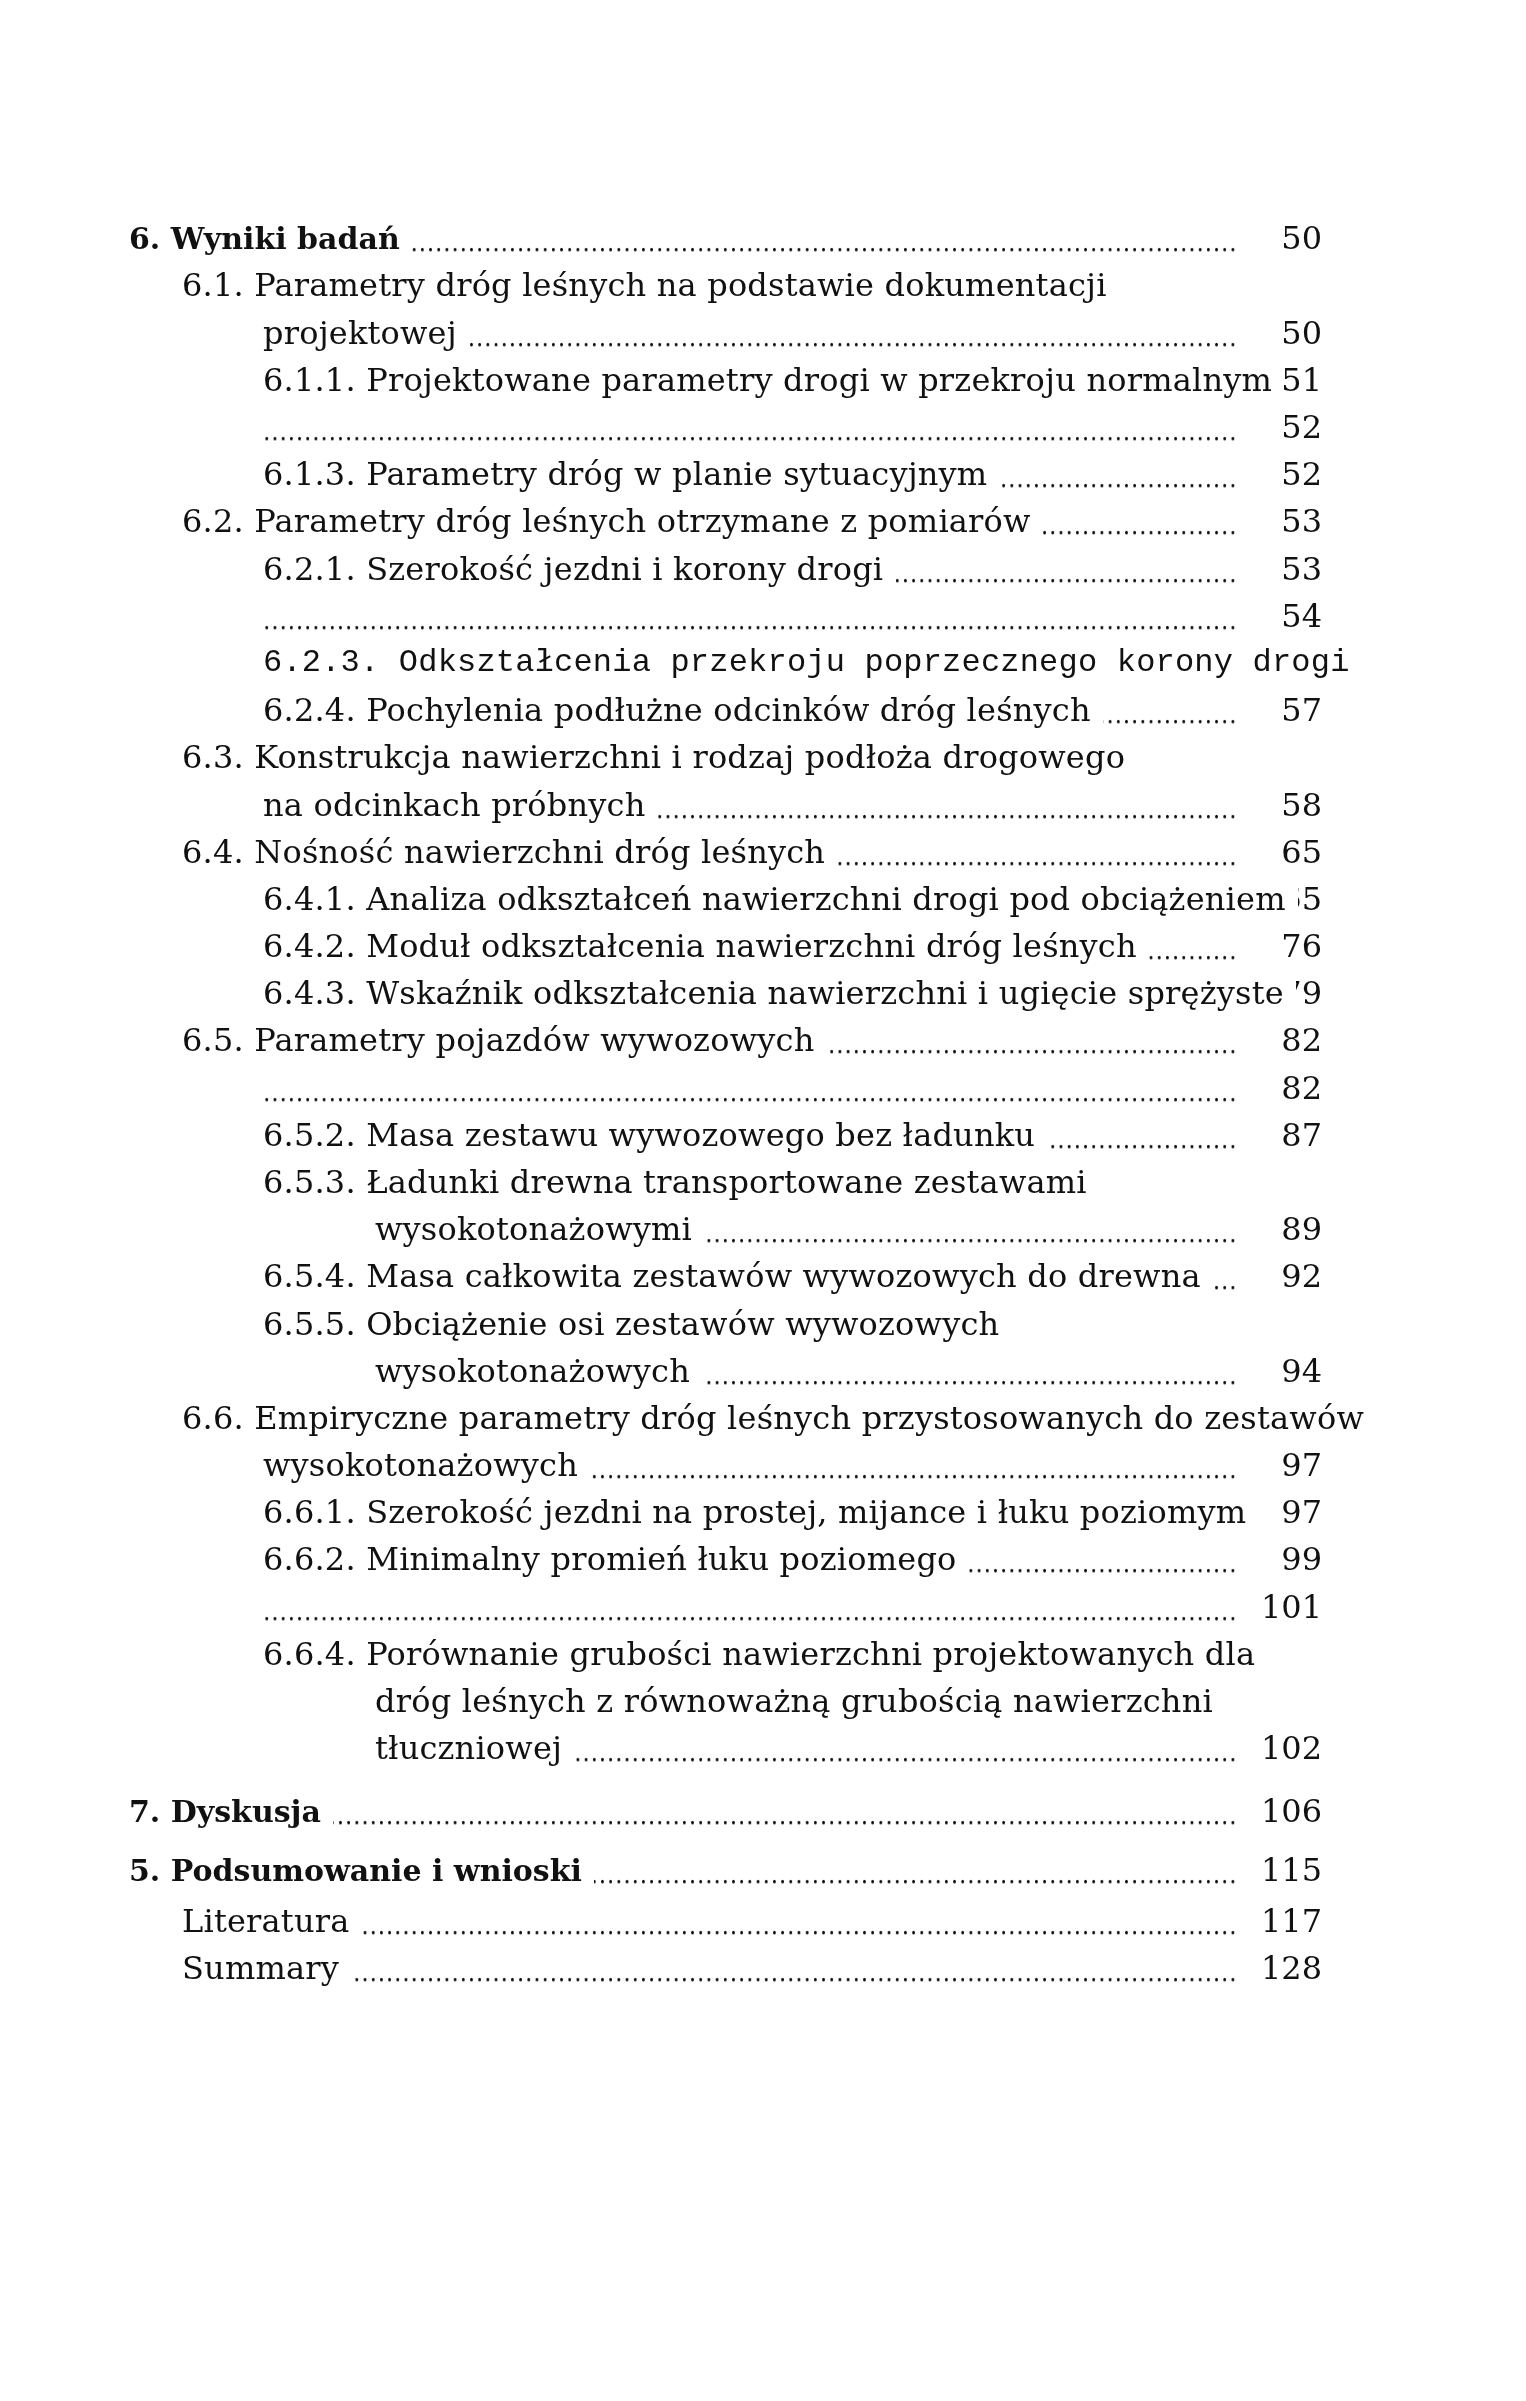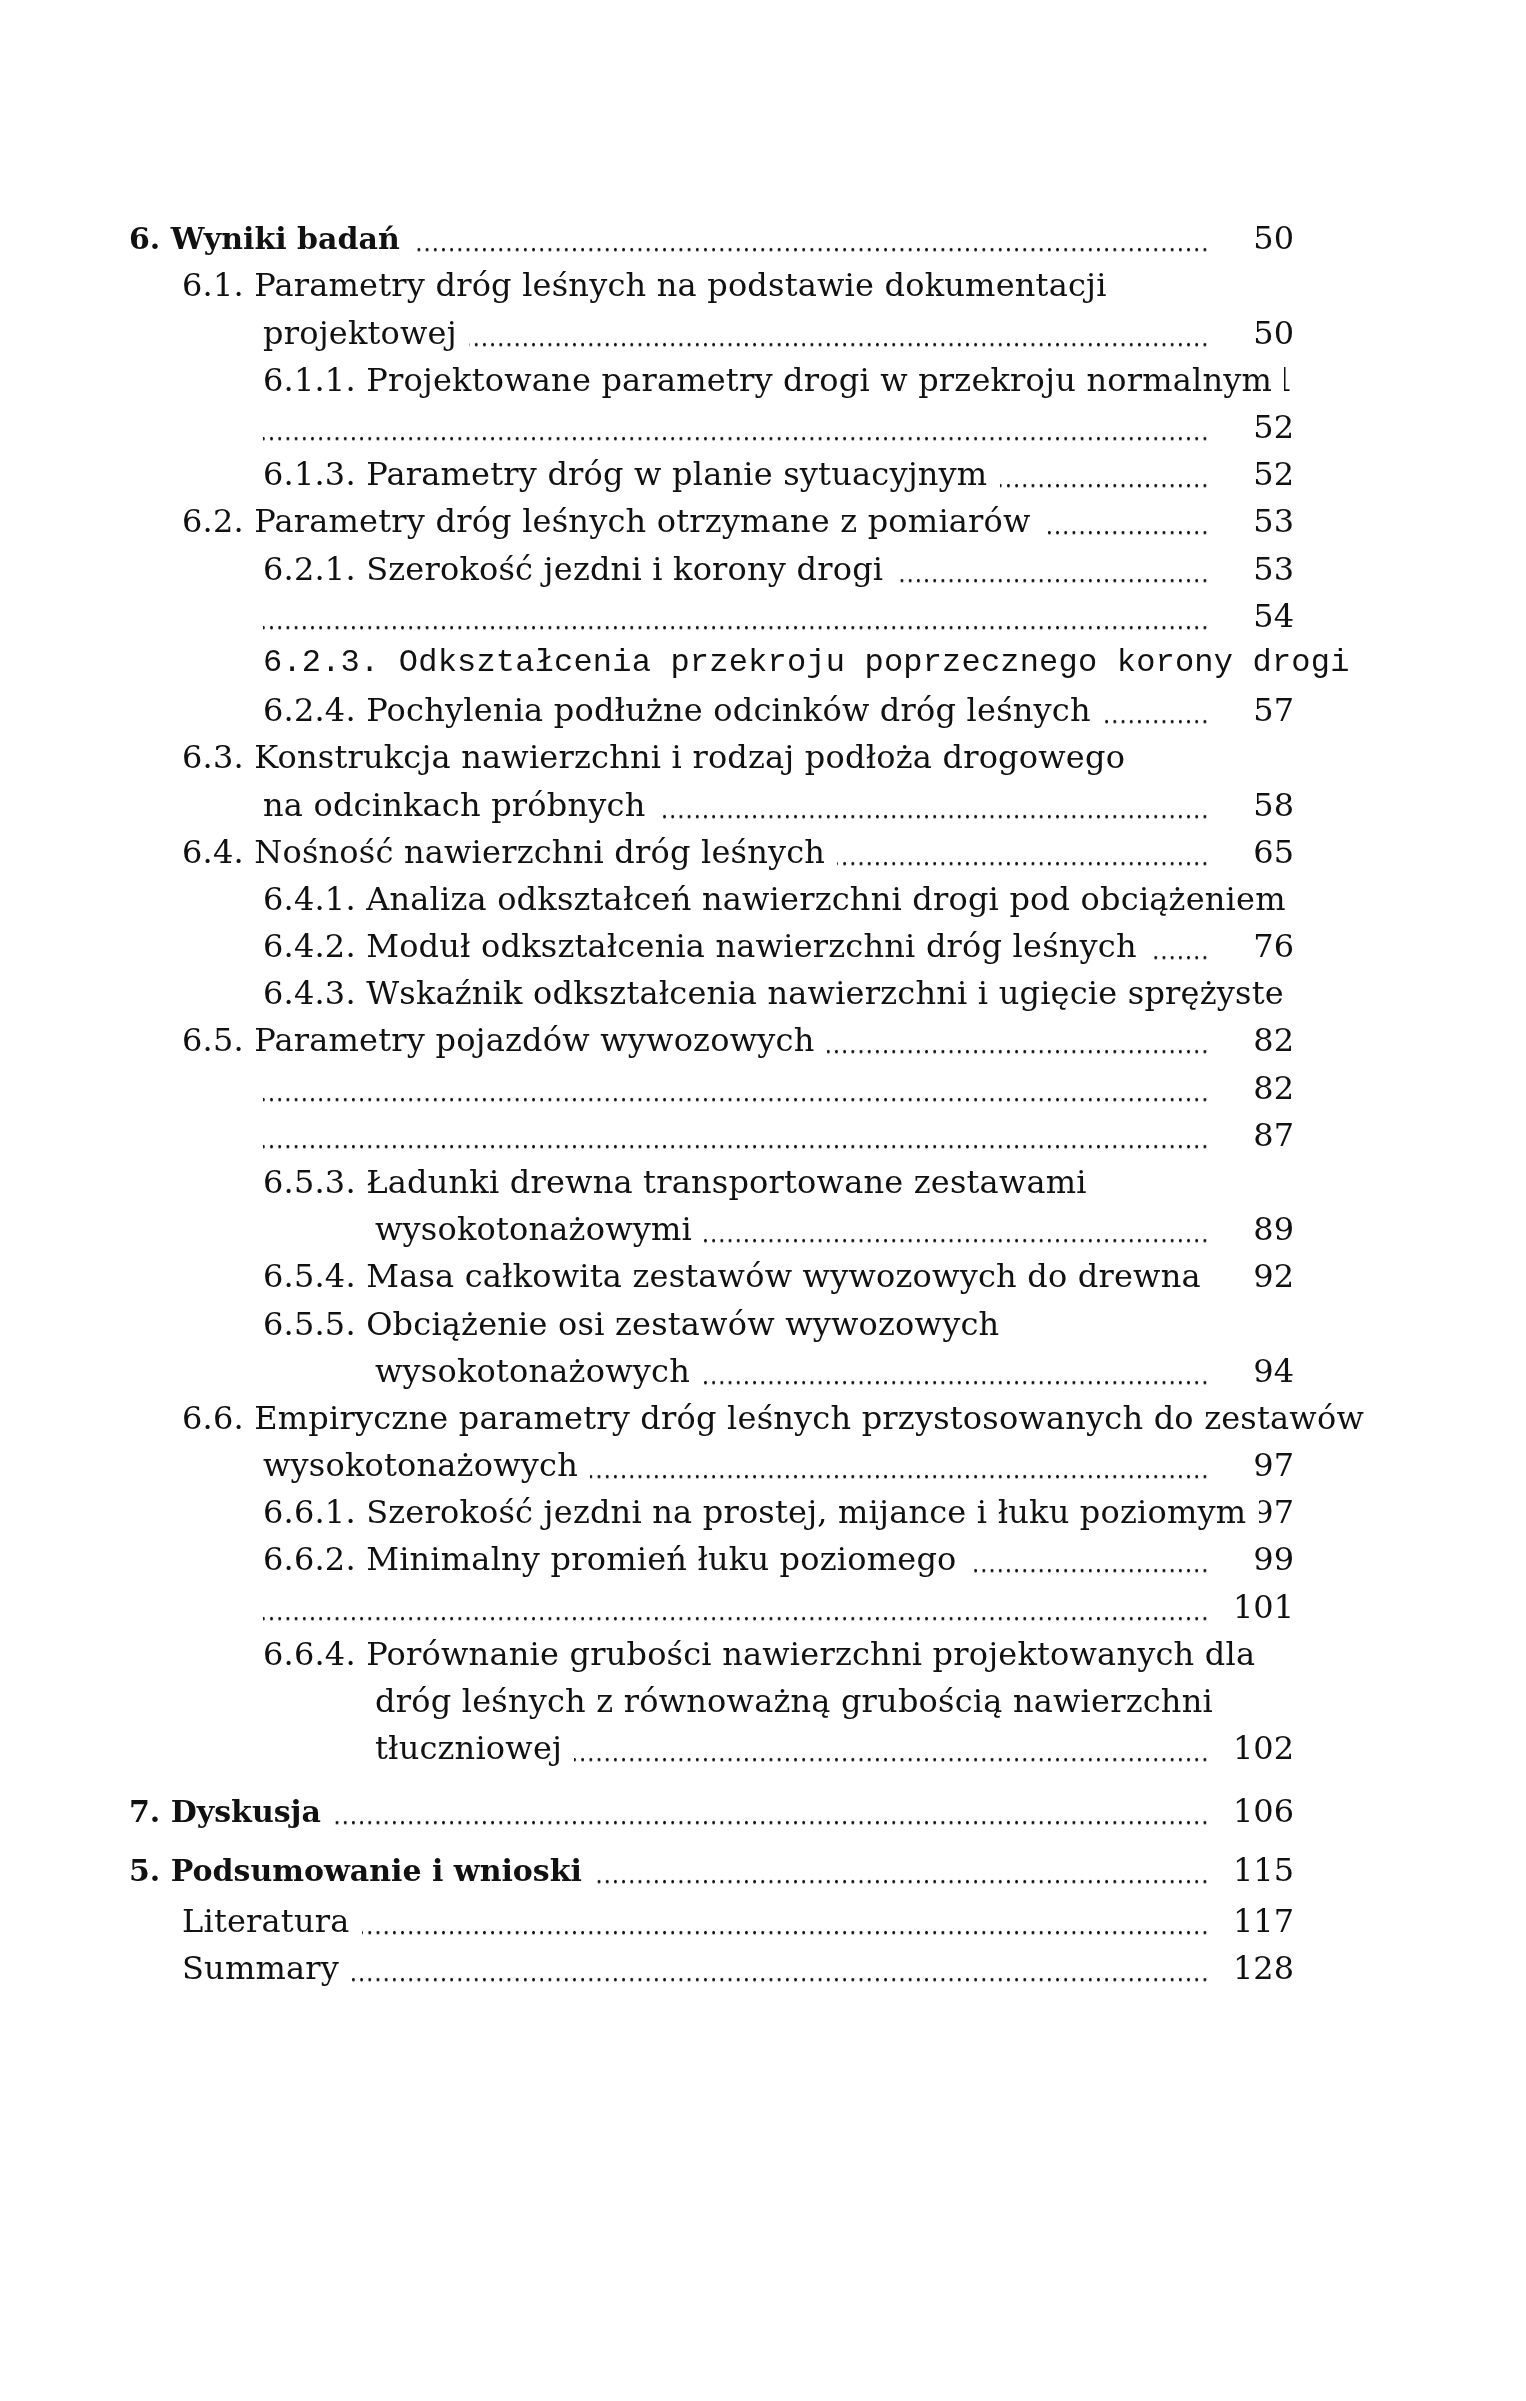--- a/index.html
+++ b/index.html
@@ -20,20 +20,21 @@
     left: 0;
     top: 0;
     width: 1527px;
     height: 2401px;
   }
   .line {
     position: absolute;
     left: 0;
     width: 1356px;
     height: 44px;
+    padding-left: 28px;
   }
   .line .label {
     position: absolute;
     bottom: 8.8px;
     white-space: nowrap;
     font-size: 32px;
     line-height: 1;
     letter-spacing: 0.2px;
     background: #ffffff;
     padding-right: 12.3px;
@@ -186,20 +187,21 @@
       </div>
     </div>
     <div>
       <div class="line" style="top: 1069px;">
         <span class="dots" style="left: 263px;"></span>
         <span class="page">82</span>
       </div>
     </div>
     <div>
       <div class="line" style="top: 1116px;">
+        <span class="label" style="left: 263px;">6.5.2. Masa zestawu wywozowego bez ładunku</span>
         <span class="dots" style="left: 263px;"></span>
         <span class="page">87</span>
       </div>
     </div>
     <div>
       <div class="line" style="top: 1163px;">
         <span class="label" style="left: 263px;">6.5.3. Ładunki drewna transportowane zestawami</span>
       </div>
       <div class="line" style="top: 1210px;">
         <span class="label" style="left: 375px;">wysokotonażowymi</span>

